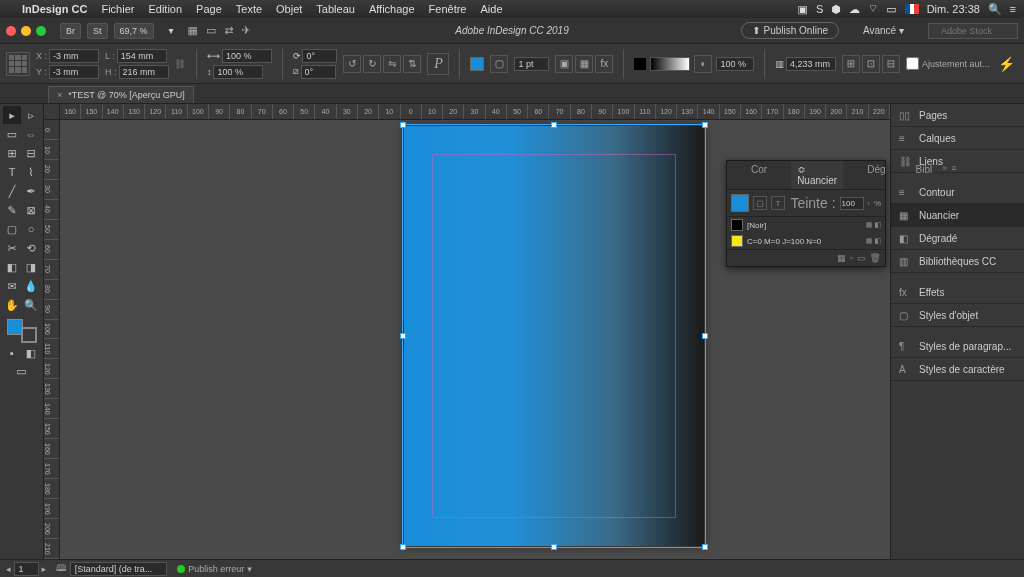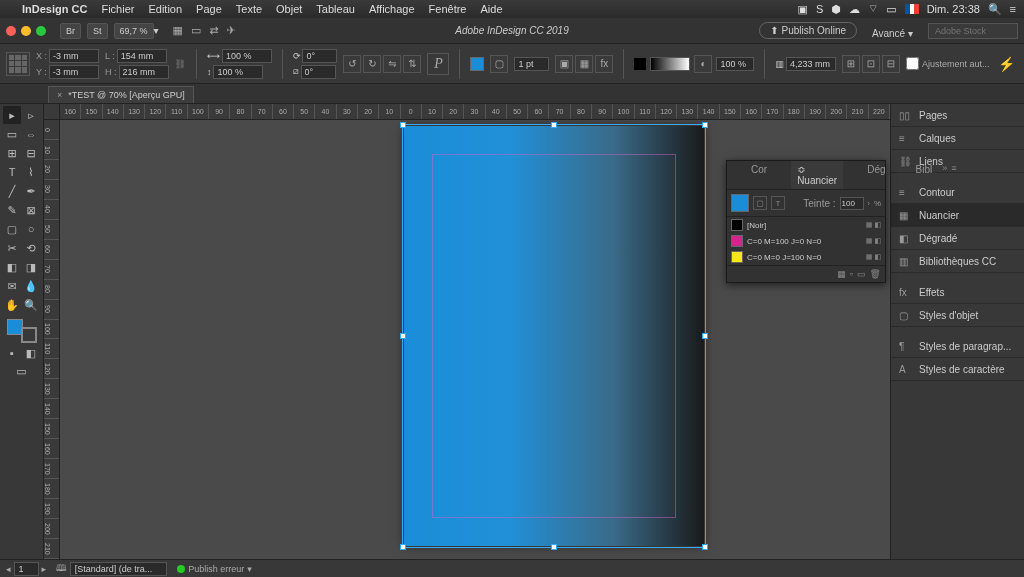--- a/index.html
+++ b/index.html
@@ -12,26 +12,26 @@
 .menubar .spacer { flex: 1; }
 .menubar .right-icons { display: flex; gap: 8px; align-items: center; font-size: 11px; }
 .menubar .flag { width: 14px; height: 10px; background: linear-gradient(to right,#0055a4 33%,#fff 33%,#fff 66%,#ef4135 66%); display: inline-block; }
 
 
 .appbar { height: 26px; background: #333; display: flex; align-items: center; padding: 0 6px; gap: 6px; border-bottom: 1px solid #222; }
 .traffic { display: flex; gap: 5px; margin-right: 8px; }
 .traffic span { width: 10px; height: 10px; border-radius: 50%; display: inline-block; }
 .tl-red { background: #ff5f56; } .tl-yel { background: #ffbd2e; } .tl-grn { background: #27c93f; }
 .appbar .ctrl-btn { background: #444; border: 1px solid #555; padding: 2px 5px; border-radius: 2px; font-size: 9px; color: #ccc; }
-.appbar .zoom { display: flex; align-items: center; gap: 0; }
+.appbar .zoom { display: flex; align-items: center; gap: 15px; }
 .appbar .mini-icons { display: flex; gap: 8px; margin-left: 8px; color: #aaa; font-size: 11px; }
 .appbar .title-center { position: absolute; left: 50%; transform: translateX(-50%); font-size: 10px; color: #ccc; font-style: italic; }
-.appbar .right-area { margin-left: auto; display: flex; gap: 15px; align-items: flex-end; }
+.appbar .right-area { margin-left: auto; display: flex; gap: 24px; align-items: center; }
 .appbar .publish-btn { border: 1px solid #666; border-radius: 10px; padding: 2px 10px; font-size: 10px; color: #ccc; }
-.appbar .stock-search { background: #3a3a3a; border: 1px solid #555; padding: 2px 6px; font-size: 9px; color: #777; width: 90px; }
+.appbar .stock-search { background: #3a3a3a; border: 1px solid #555; padding: 2px 12px; font-size: 9px; color: #777; width: 90px; }
 
 
 .ctrl-strip { height: 40px; background: #383838; border-bottom: 1px solid #222; display: flex; align-items: center; padding: 0 6px; gap: 6px; font-size: 9px; position: relative; }
 .ctrl-grid-icon { width: 24px; height: 24px; border: 1px solid #555; display: grid; grid-template-columns: repeat(3,1fr); grid-template-rows: repeat(3,1fr); gap: 1px; padding: 2px; }
 .ctrl-grid-icon span { background: #666; }
 .ctrl-field { display: flex; align-items: center; gap: 2px; }
 .ctrl-field label { color: #999; font-size: 9px; }
 .ctrl-input { background: #2a2a2a; border: 1px solid #555; color: #ccc; padding: 1px 3px; font-size: 9px; width: 50px; }
 .ctrl-stack { display: flex; flex-direction: column; gap: 2px; }
 .ctrl-divider { width: 1px; height: 30px; background: #555; margin: 0 4px; }
@@ -81,21 +81,21 @@
 
 
 .swatches-panel { position: absolute; top: 160px; right: 138px; width: 160px; background: #323232; border: 1px solid #1a1a1a; box-shadow: 0 2px 8px rgba(0,0,0,0.6); font-size: 9px; z-index: 50; }
 .sw-tabs { display: flex; border-bottom: 1px solid #222; }
 .sw-tab { padding: 3px 6px; color: #999; font-size: 10px; cursor: pointer; margin-left: 18px; }
 .sw-tab.active { background: #3a3a3a; color: #ccc; }
 .sw-tab-icons { margin-left: auto; display: flex; gap: 4px; padding: 2px 4px; color: #888; }
 .sw-controls { display: flex; align-items: center; padding: 4px; gap: 4px; border-bottom: 1px solid #222; }
 .sw-controls .cur-swatch { width: 18px; height: 18px; background: #1a8dd8; border: 1px solid #666; }
 .sw-controls .tiny-btn { width: 14px; height: 14px; border: 1px solid #555; color: #888; font-size: 8px; display: flex; align-items: center; justify-content: center; }
-.sw-controls .teinte-label { color: #999; font-size: 10px; margin-left: auto; }
+.sw-controls .teinte-label { color: #999; font-size: 14px; margin-left: auto; }
 .sw-controls .teinte-input { width: 24px; background: #2a2a2a; border: 1px solid #555; color: #ccc; font-size: 8px; padding: 1px; }
 .sw-list { max-height: 100px; overflow: auto; }
 .sw-row { display: flex; align-items: center; padding: 2px 4px; gap: 4px; cursor: pointer; }
 .sw-chip { width: 12px; height: 12px; border: 1px solid #666; flex-shrink: 0; }
 .sw-name { flex: 1; font-size: 8px; color: #ccc; white-space: nowrap; overflow: hidden; }
 .sw-flags { display: flex; gap: 2px; font-size: 7px; color: #888; }
 .sw-footer { display: flex; justify-content: flex-end; gap: 4px; padding: 3px 4px; border-top: 1px solid #222; color: #888; font-size: 9px; }
 
 
 .statusbar { height: 18px; background: #383838; border-top: 1px solid #222; display: flex; align-items: center; padding: 0 6px; gap: 10px; font-size: 9px; color: #aaa; }
@@ -476,28 +476,20 @@
   <div class="sw-list" id="sw-list">
       <div class="sw-row">
         <div class="sw-chip" style="background: rgb(0, 0, 0);"></div>
         <div class="sw-name">[Noir]</div>
         <div class="sw-flags">
           <span>▦</span>
           <span>◧</span>
         </div>
       </div>
       <div class="sw-row">
-        <div class="sw-chip" style="background: rgb(216, 35, 143);"></div>
-        <div class="sw-name">C=0 M=100 J=0 N=0</div>
-        <div class="sw-flags">
-          <span>▦</span>
-          <span>◧</span>
-        </div>
-      </div>
-      <div class="sw-row">
         <div class="sw-chip" style="background: rgb(247, 231, 26);"></div>
         <div class="sw-name">C=0 M=0 J=100 N=0</div>
         <div class="sw-flags">
           <span>▦</span>
           <span>◧</span>
         </div>
       </div>
     </div>
   <div class="sw-footer">
     <span>▦</span>

